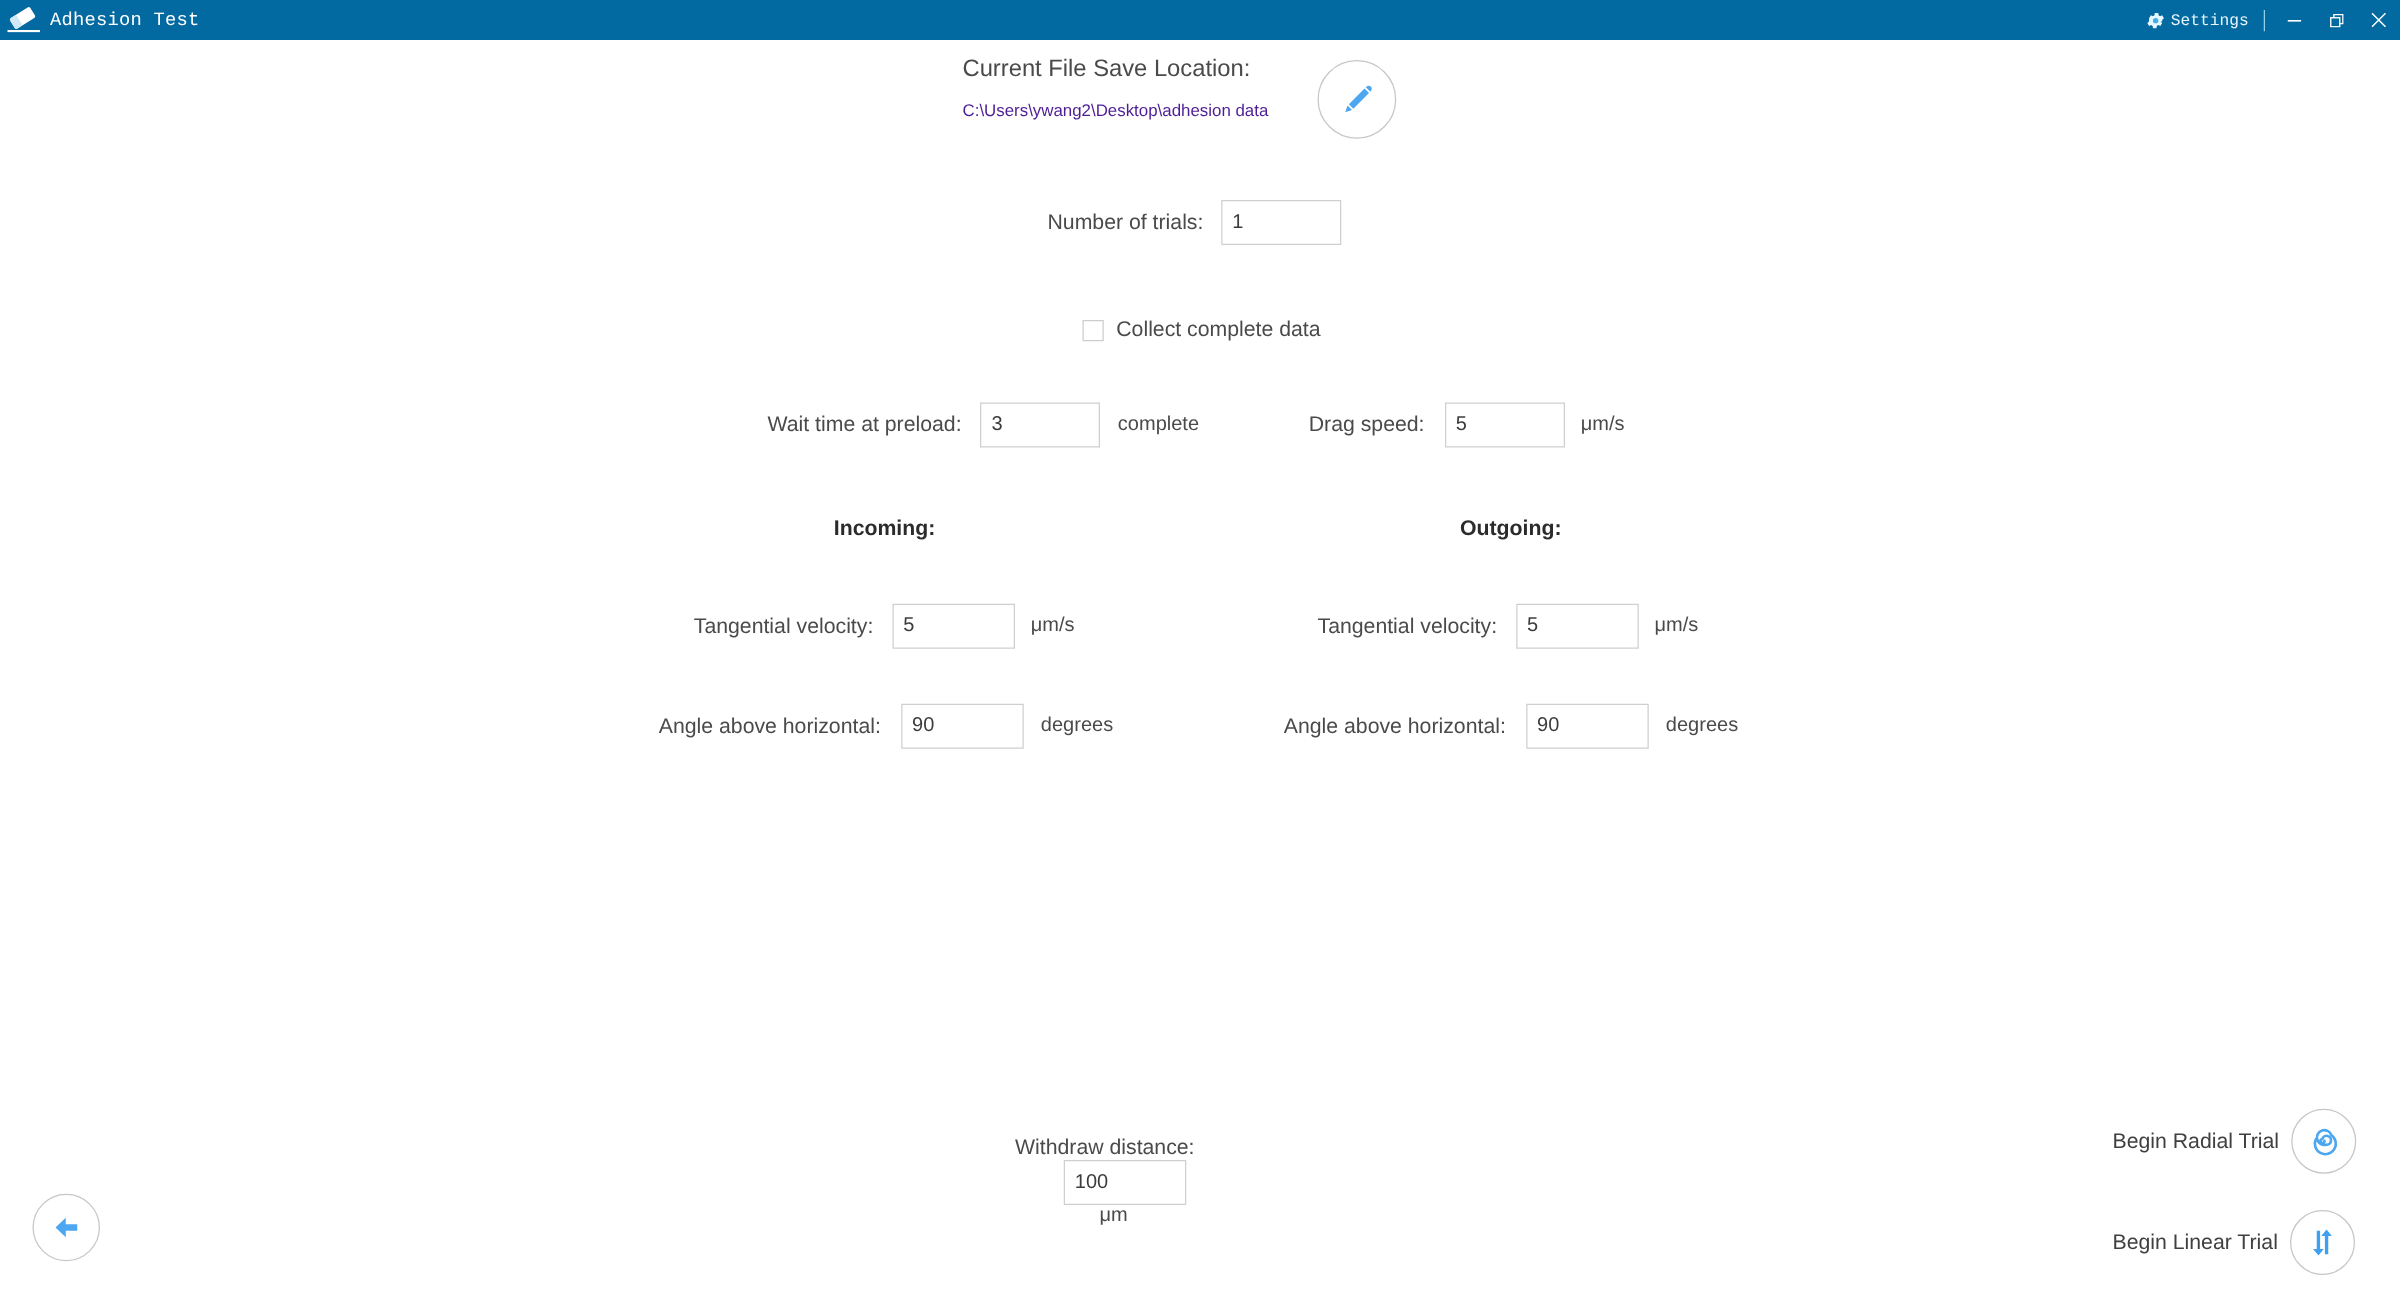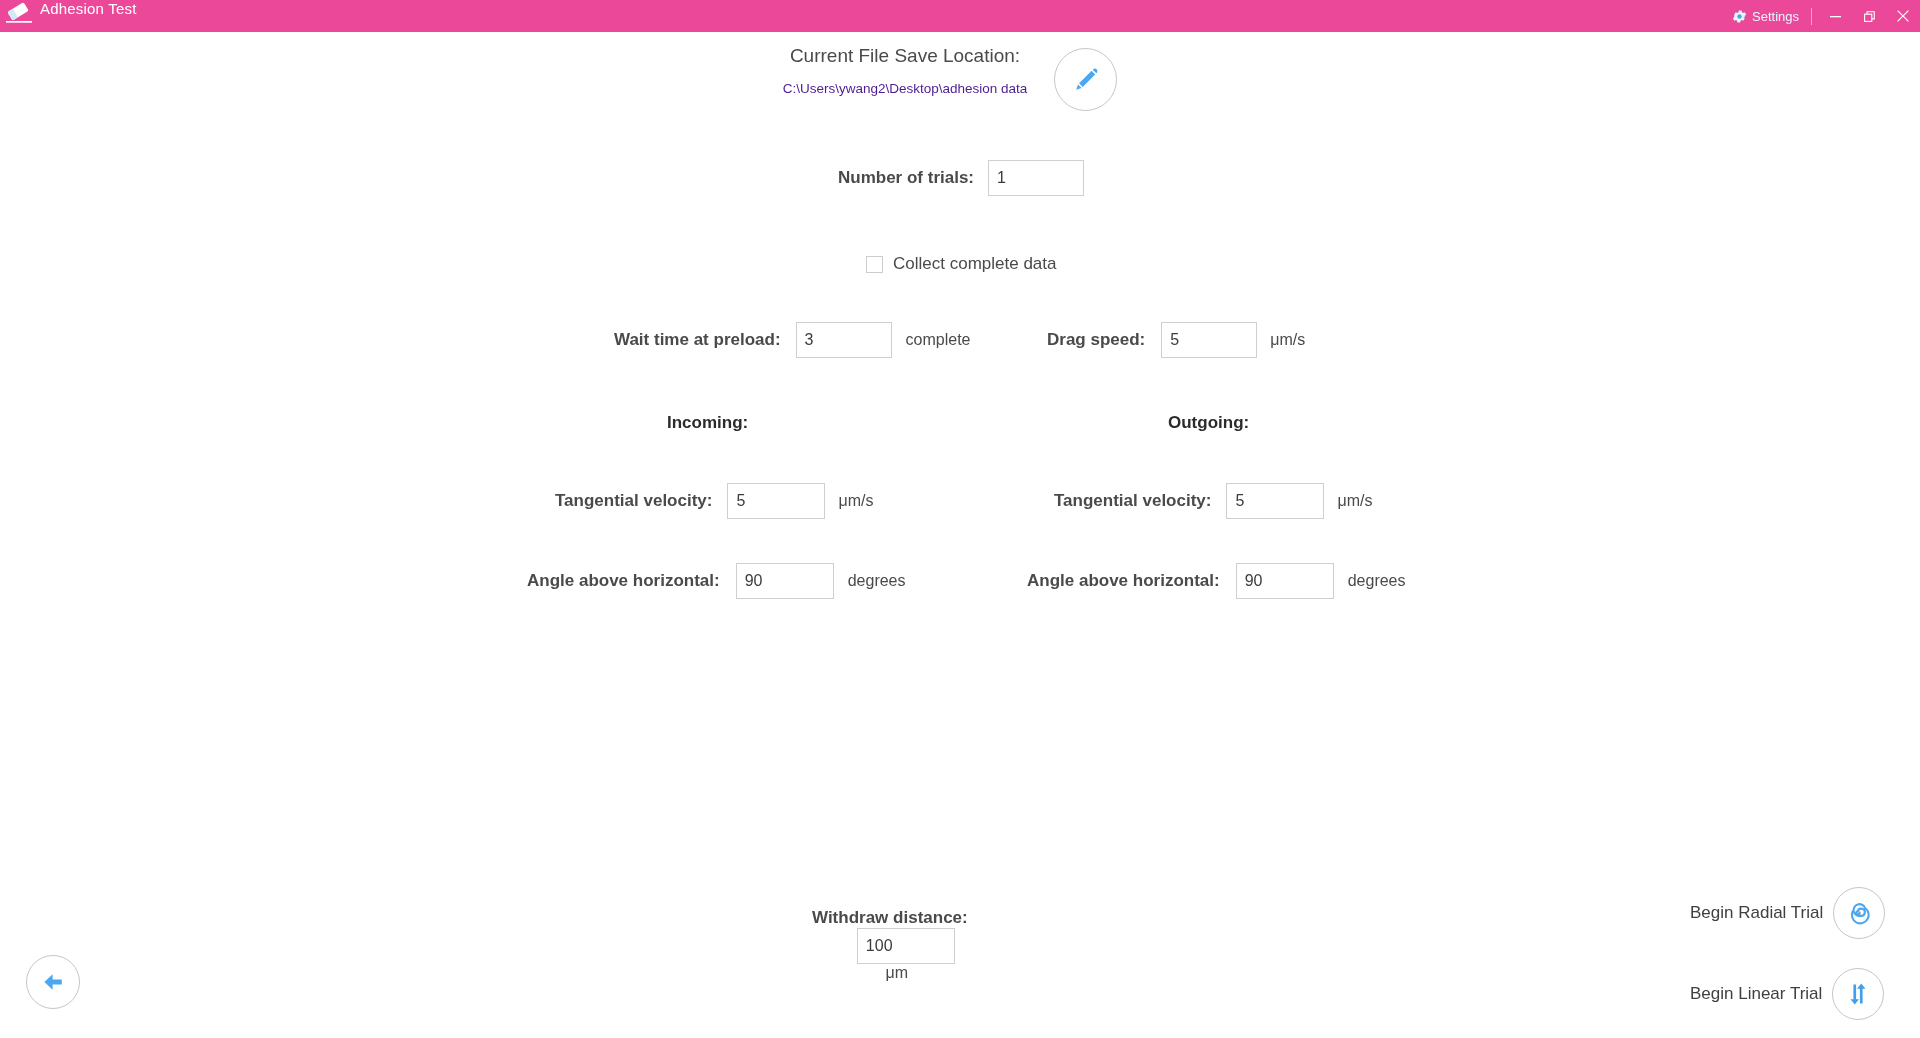--- a/index.html
+++ b/index.html
@@ -9,23 +9,24 @@
     background: #ffffff;
     font-family: "Liberation Sans", sans-serif;
     overflow: hidden;
   }
 
   
   #titlebar {
     position: absolute;
     left: 0; top: 0;
     width: 1920px; height: 32px;
-    background: #ec4899;
-    display: flex;
-    align-items: flex-start;
+    background: #0369a1;
+    display: flex;
+    align-items: center;
+    font-family: Liberation Mono, monospace;
   }
   #app-icon {
     width: 30px; height: 26px;
     margin-left: 4px;
     flex: 0 0 auto;
     display: block;
   }
   #app-title {
     color: #ffffff;
     font-size: 15px;
@@ -66,21 +67,21 @@
     align-items: center;
     justify-content: center;
     cursor: default;
   }
   .tb-btn svg { display: block; }
 
   
   .label {
     font-size: 17px;
     color: #4a4a4a;
-    font-weight: 700;
+    font-weight: 400;
     white-space: nowrap;
   }
   .unit {
     font-size: 16px;
     color: #4a4a4a;
     white-space: nowrap;
   }
   .field {
     border: 1px solid #cfcfcf;
     background: #ffffff;
@@ -93,21 +94,21 @@
     line-height: 34px;
   }
 
   .row { position: absolute; display: flex; align-items: center; }
 
   
   #save-location-block {
     position: absolute;
     left: 770px; top: 45px;
     width: 270px;
-    text-align: center;
+    text-align: left;
   }
   #save-location-title {
     font-size: 19px;
     color: #4a4a4a;
     font-weight: 400;
     white-space: nowrap;
   }
   #save-location-path {
     margin-top: 14px;
     font-size: 13.5px;

